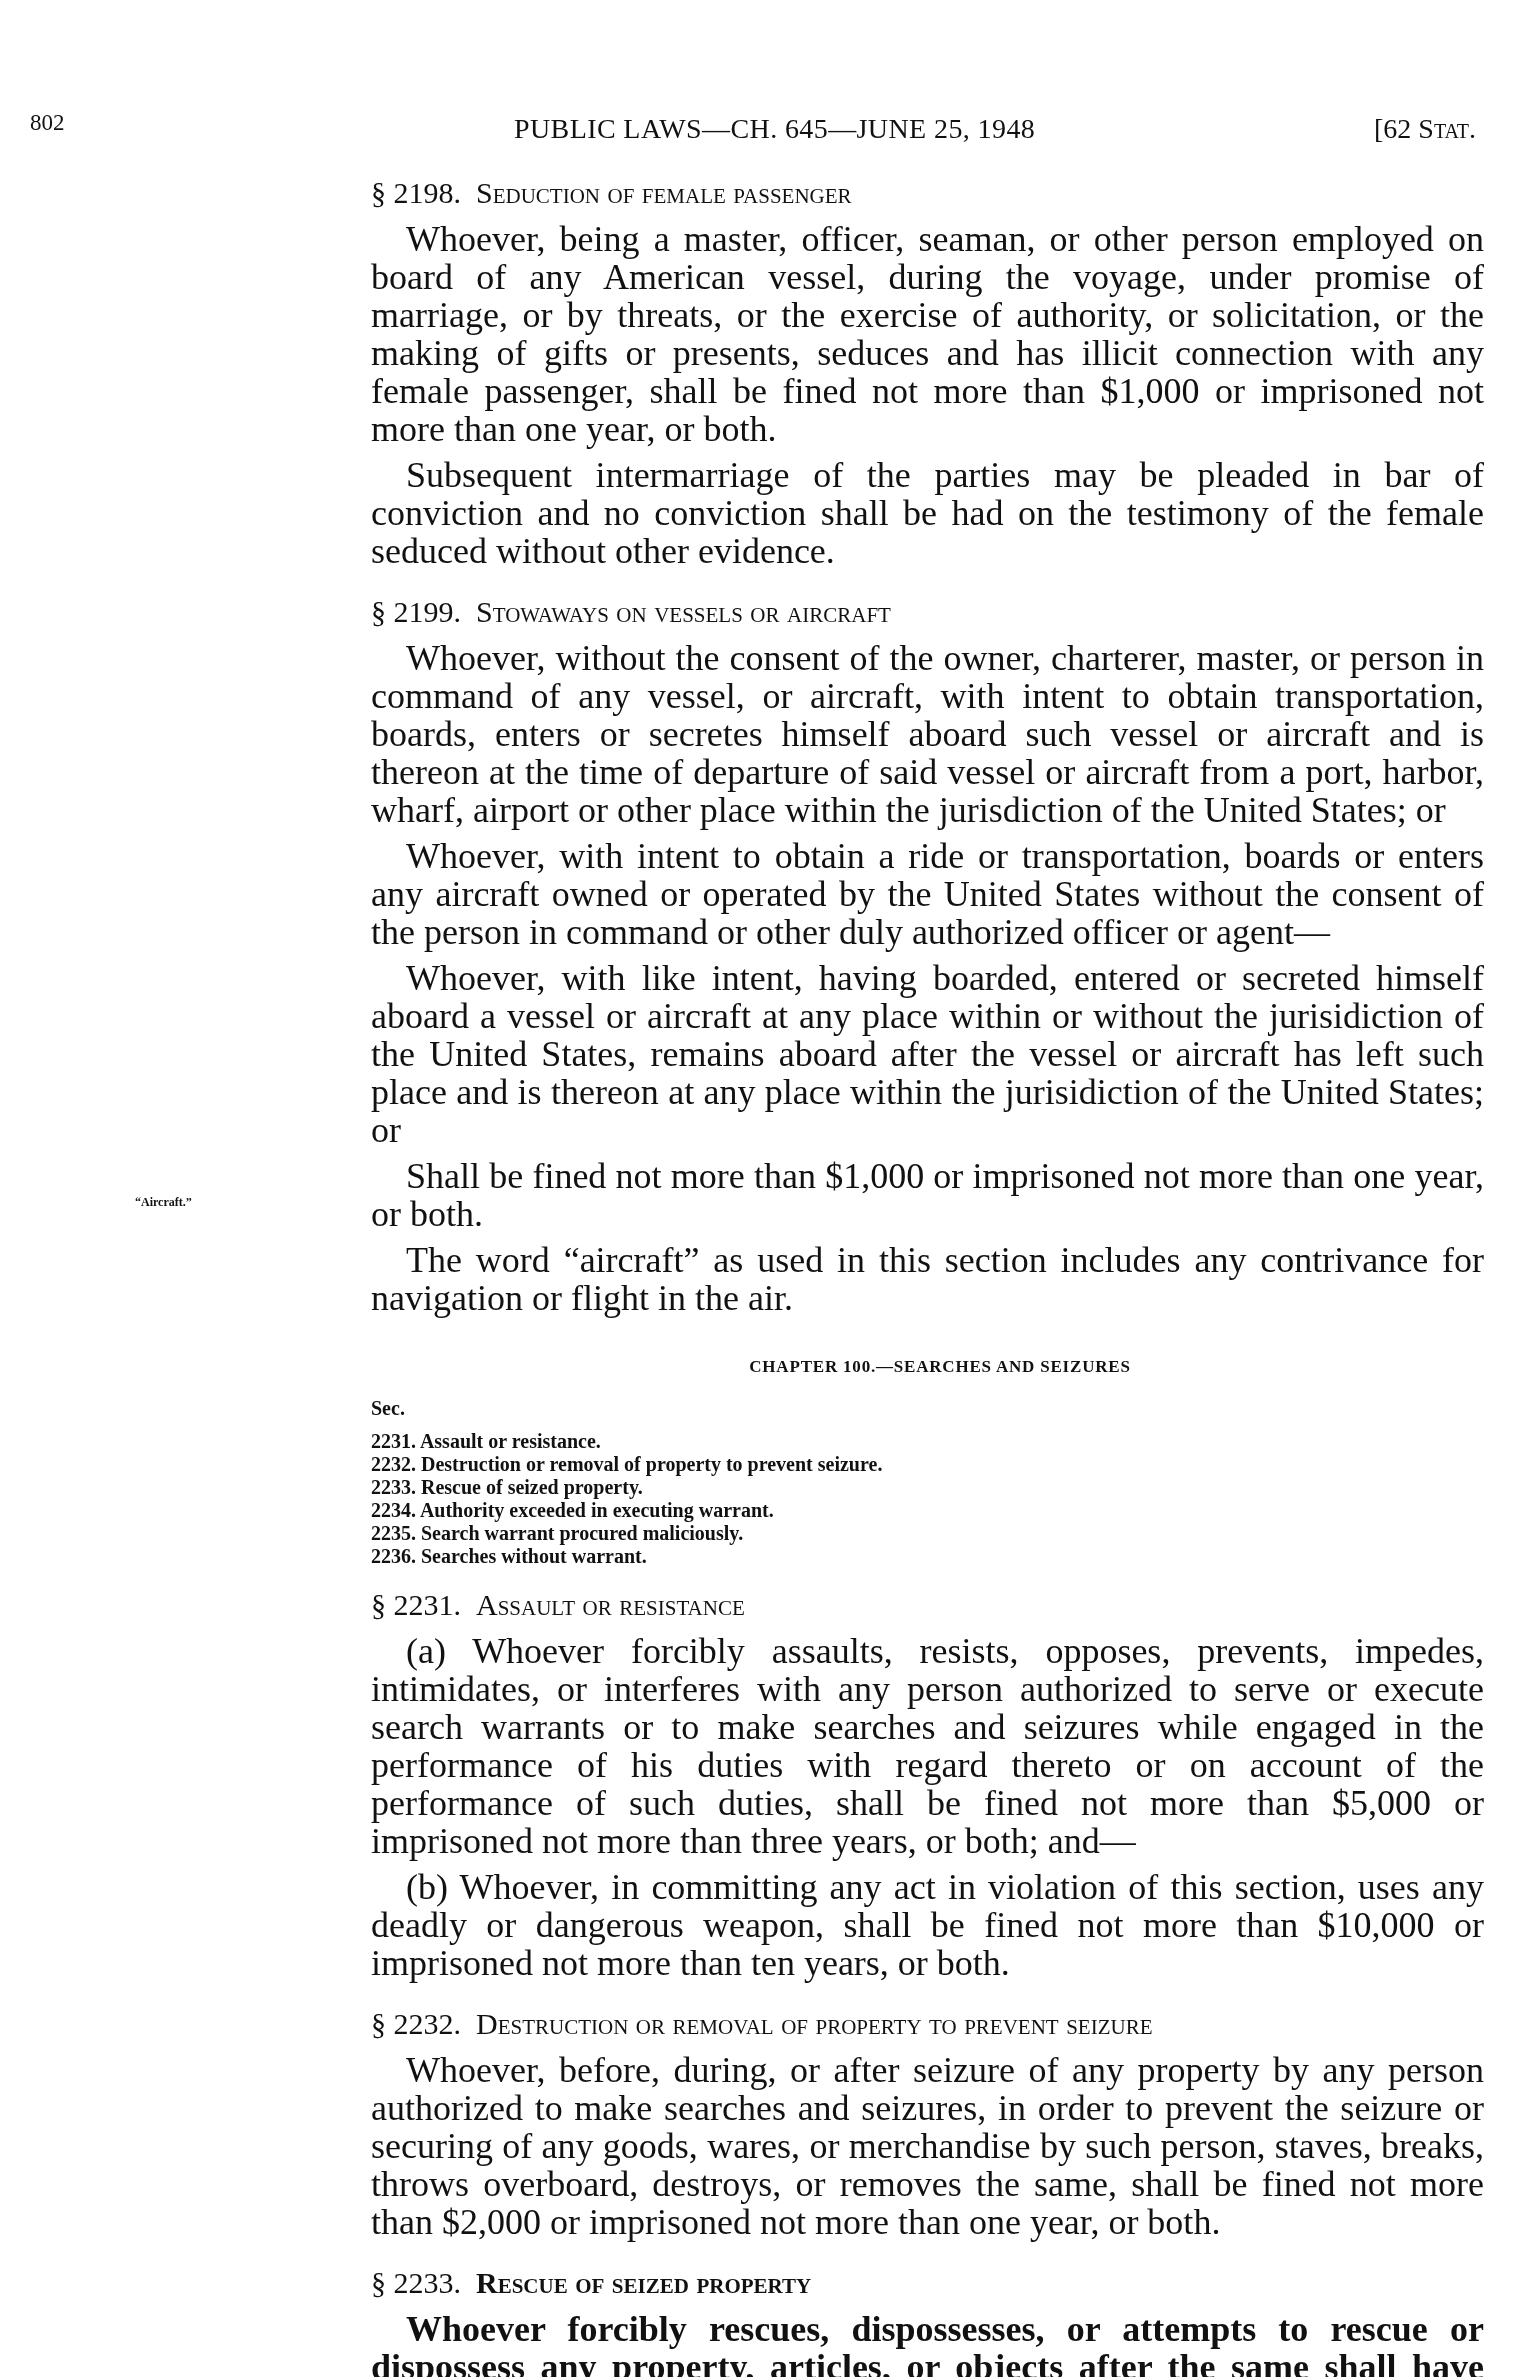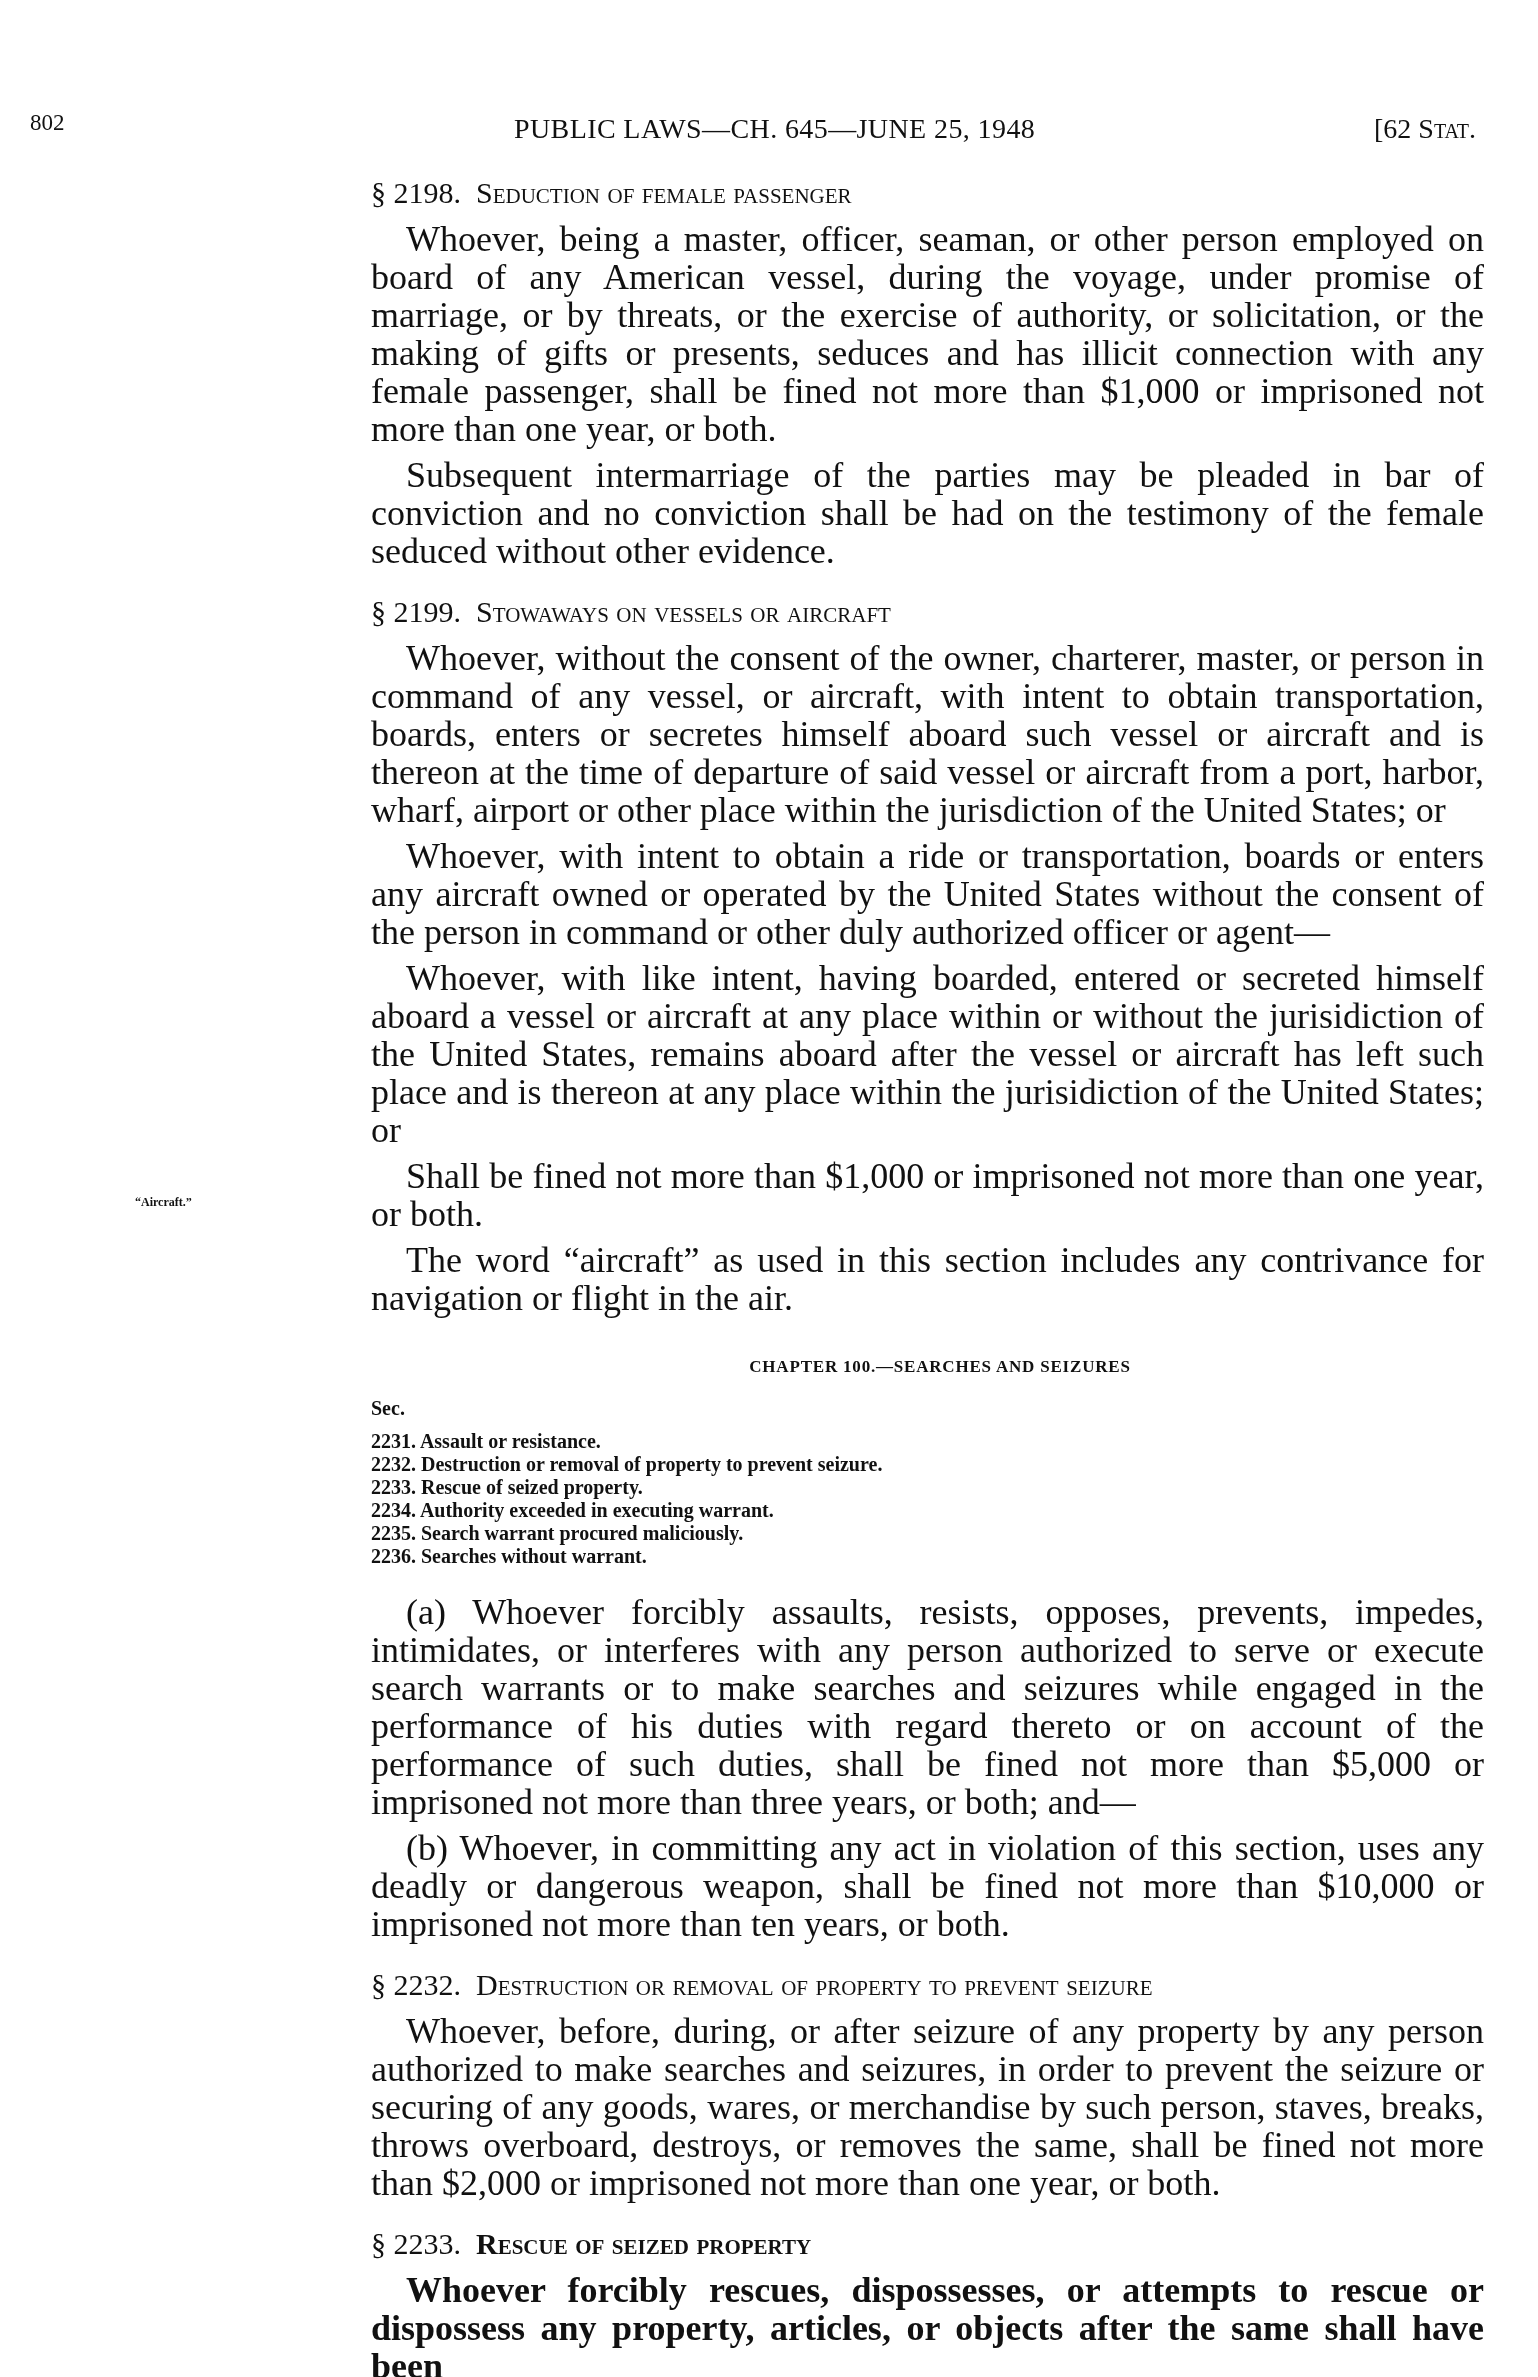--- a/index.html
+++ b/index.html
@@ -75,20 +75,23 @@
       <div>2232. Destruction or removal of property to prevent seizure.</div>
       <div>2233. Rescue of seized property.</div>
       <div>2234. Authority exceeded in executing warrant.</div>
       <div>2235. Search warrant procured maliciously.</div>
       <div>2236. Searches without warrant.</div>
     </div>
   </div>
   <div class="gap"></div>
 
   <div>
+    <div class="sec-head">
+      <span>§ 2231.</span><span class="sec-title">Assault or resistance</span>
+    </div>
     <p class="para">(a) Whoever forcibly assaults, resists, opposes, prevents, impedes, intimidates, or interferes with any person authorized to serve or execute search warrants or to make searches and seizures while engaged in the performance of his duties with regard thereto or on account of the performance of such duties, shall be fined not more than $5,000 or imprisoned not more than three years, or both; and—</p>
     <p class="para">(b) Whoever, in committing any act in violation of this section, uses any deadly or dangerous weapon, shall be fined not more than $10,000 or imprisoned not more than ten years, or both.</p>
   </div>
   <div class="gap"></div>
 
   <div>
     <div class="sec-head">
       <span>§ 2232.</span><span class="sec-title">Destruction or removal of property to prevent seizure</span>
     </div>
     <p class="para">Whoever, before, during, or after seizure of any property by any person authorized to make searches and seizures, in order to prevent the seizure or securing of any goods, wares, or merchandise by such person, staves, breaks, throws overboard, destroys, or removes the same, shall be fined not more than $2,000 or imprisoned not more than one year, or both.</p>

